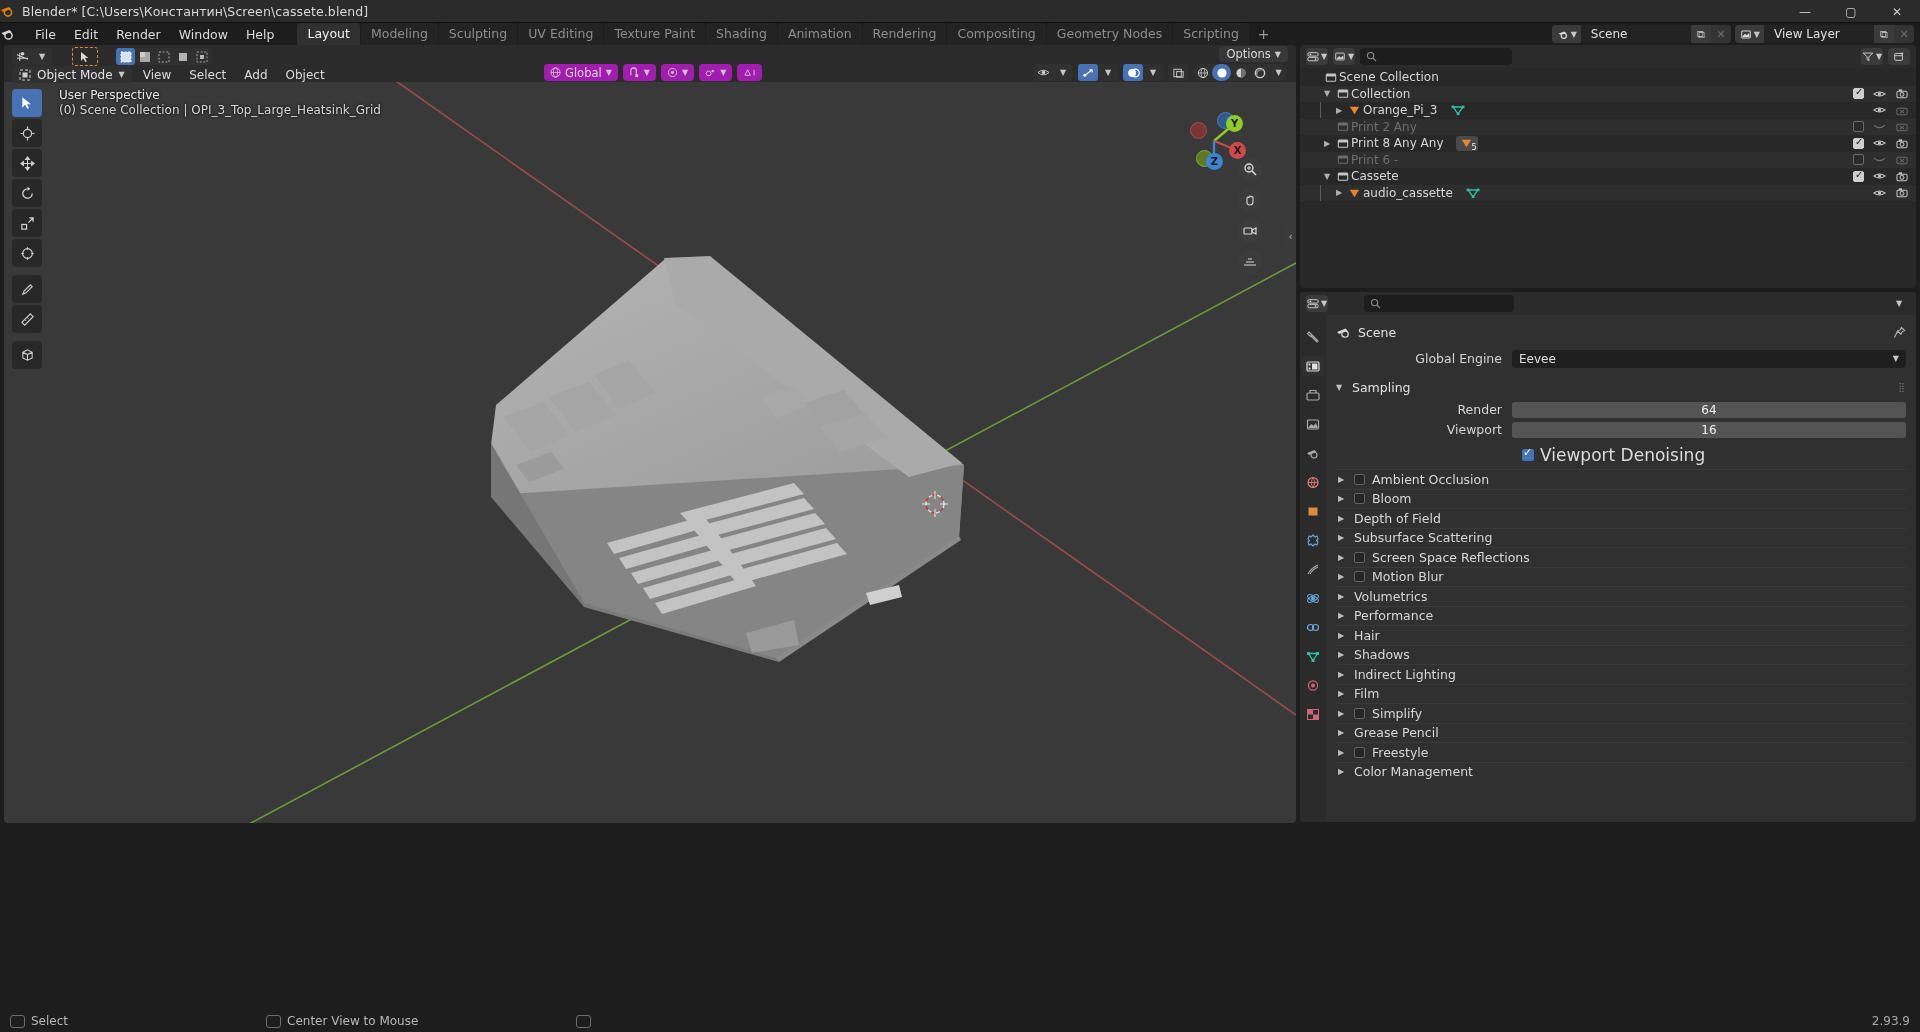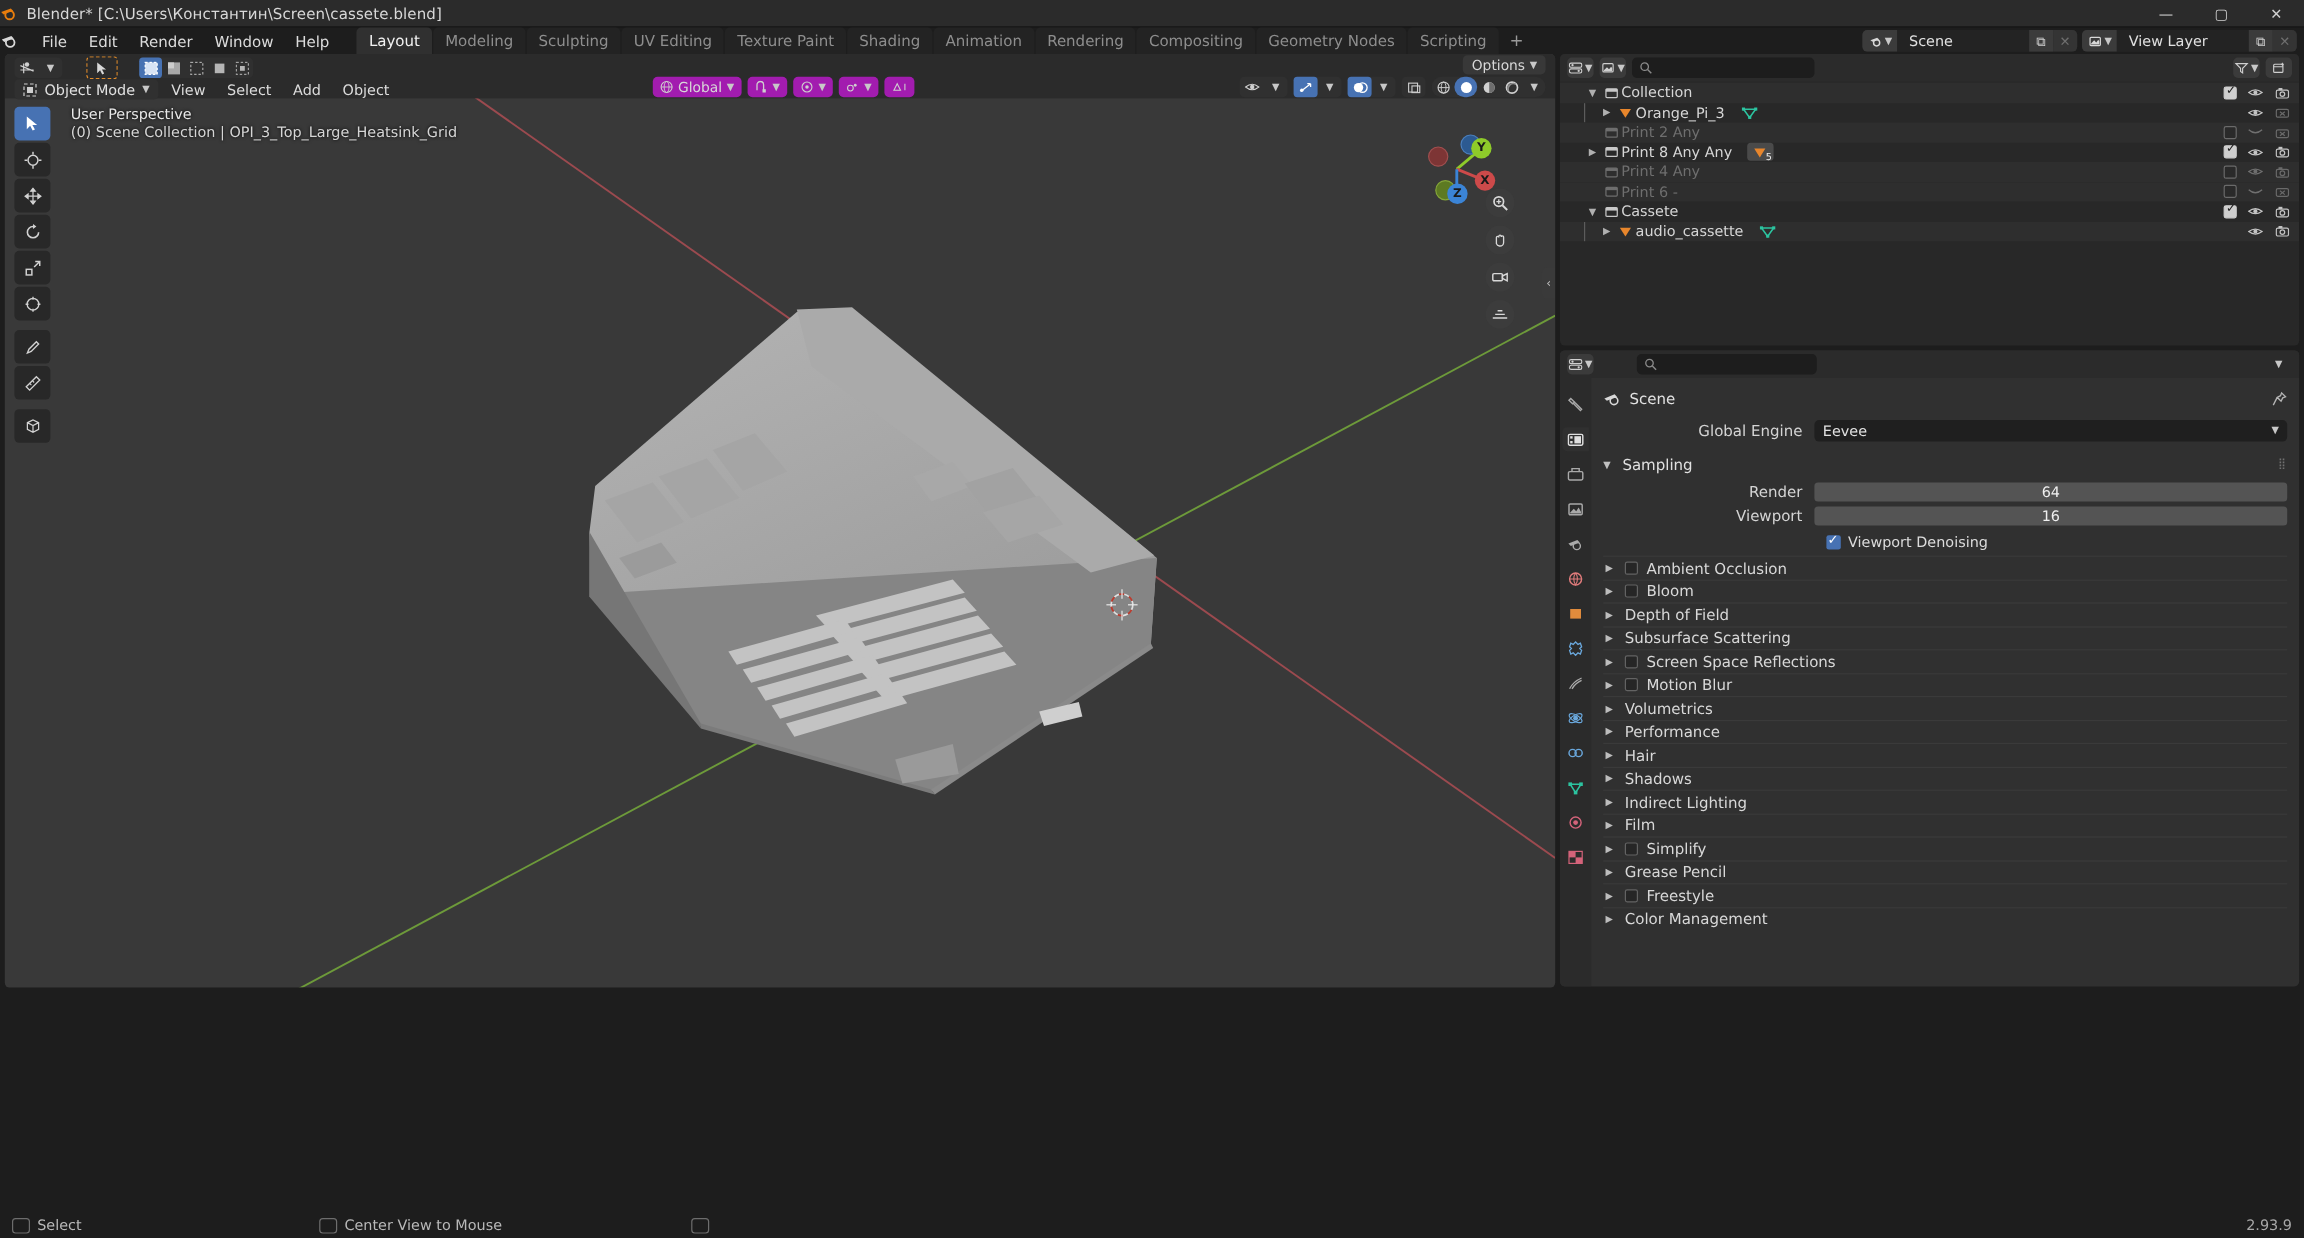--- a/index.html
+++ b/index.html
@@ -148,21 +148,21 @@
               display: flex; align-items: center; justify-content: space-between;
               padding: 0 7px; font-size: 12px; color: #e0e0e0; }
   .pr-numfield { flex: 1; height: 16px; background: #545454; border-radius: 3px;
                  display: flex; align-items: center; justify-content: center;
                  font-size: 12px; color: #f0f0f0; }
   .panel-hdr { display: flex; align-items: center; gap: 6px; height: 22px; font-size: 12.5px;
                color: #e0e0e0; margin-top: 6px; }
   .panel-hdr .tw { font-size: 8px; color: #c0c0c0; width: 10px; }
   .grip { margin-left: auto; color: #707070; font-size: 9px; letter-spacing: 1px; }
   .sub-rows { margin-top: 2px; }
-  .pr-check { display: flex; align-items: center; gap: 6px; margin: 6px 0 4px 186px; font-size: 12px; color: #dcdcdc; }
+  .pr-check { display: flex; align-items: center; gap: 6px; margin: 6px 0 4px 186px; font-size: 17px; color: #dcdcdc; }
   .cbox { width: 12px; height: 12px; border-radius: 2px; background: #4772b3; position: relative; }
   .cbox::after { content: "✓"; position: absolute; left: 1px; top: -3px; color: #fff; font-size: 11px; }
   .acc-row { display: flex; align-items: center; gap: 7px; height: 19.5px; font-size: 12.5px; color: #d8d8d8;
              border-top: 1px solid #3a3a3a; padding-left: 2px; }
   .acc-row .tw { font-size: 8px; color: #bdbdbd; width: 9px; }
   .acc-box { width: 11px; height: 11px; border: 1px solid #636363; border-radius: 2px; background: #262626; }
 
   
   .statusbar { position: absolute; left: 0; bottom: 0; width: 1920px; height: 22px;
                background: #1d1d1d; display: flex; align-items: center; padding: 0 10px;
@@ -634,20 +634,31 @@
       <div class="ol-icbtn">
         <svg width="12" height="11" viewBox="0 0 14 12">
             <rect x="2" y="2.5" width="9" height="8" rx="1" fill="none" stroke="#cfcfcf" stroke-width="1.1"></rect>
             <line x1="2" y1="5" x2="11" y2="5" stroke="#cfcfcf" stroke-width="1"></line>
             <path d="M10.5 1 V4 M9 2.5 H12" stroke="#cfcfcf" stroke-width="1"></path>
           </svg>
       </div>
     </div>
     <div class="ol-body">
 
+      <div class="ol-row">
+        <div style="width:8px"></div>
+        <div class="twist"></div>
+        <div class="ol-ic">
+          <svg width="12" height="11" viewBox="0 0 14 12">
+              <rect x="1.5" y="2" width="11" height="8.5" rx="1" fill="none" stroke="#c8c8c8" stroke-width="1.2"></rect>
+              <rect x="1.5" y="2" width="11" height="2.8" fill="#c8c8c8"></rect>
+            </svg>
+        </div>
+        <span class="ol-label">Scene Collection</span>
+      </div>
 
       <div class="ol-row alt">
         <div style="width:20px"></div>
         <div class="twist">▼</div>
         <div class="ol-ic">
           <svg width="12" height="11" viewBox="0 0 14 12">
               <rect x="1.5" y="2" width="11" height="8.5" rx="1" fill="none" stroke="#c8c8c8" stroke-width="1.2"></rect>
               <rect x="1.5" y="2" width="11" height="2.8" fill="#c8c8c8"></rect>
             </svg>
         </div>
@@ -756,46 +767,20 @@
           <div class="ol-ctl">
             <svg width="12" height="11" viewBox="0 0 13 11">
                 <rect x="1" y="3" width="11" height="7" rx="1.4" fill="none" stroke="#c4c4c4" stroke-width="1.1"></rect>
                 <circle cx="6.5" cy="6.5" r="2.1" fill="none" stroke="#c4c4c4" stroke-width="1.1"></circle>
                 <rect x="3" y="1" width="3.5" height="2" fill="#c4c4c4"></rect>
               </svg>
           </div>
         </div>
       </div>
 
-      <div class="ol-row alt dim">
-        <div style="width:34px"></div>
-        <div class="ol-ic">
-          <svg width="12" height="11" viewBox="0 0 14 12">
-              <rect x="1.5" y="2" width="11" height="8.5" rx="1" fill="none" stroke="#6e6e6e" stroke-width="1.2"></rect>
-              <rect x="1.5" y="2" width="11" height="2.8" fill="#6e6e6e"></rect>
-            </svg>
-        </div>
-        <span class="ol-label">Print 4 Any</span>
-        <div class="ol-right">
-          <div class="chk"></div>
-          <div class="ol-ctl off">
-            <svg width="13" height="10" viewBox="0 0 14 10">
-                <path d="M1 5 Q7 0.6 13 5 Q7 9.4 1 5 Z" fill="none" stroke="#6e6e6e" stroke-width="1.1"></path>
-                <circle cx="7" cy="5" r="1.8" fill="#6e6e6e"></circle>
-              </svg>
-          </div>
-          <div class="ol-ctl off">
-            <svg width="12" height="11" viewBox="0 0 13 11">
-                <rect x="1" y="3" width="11" height="7" rx="1.4" fill="none" stroke="#6a6a6a" stroke-width="1.1"></rect>
-                <circle cx="6.5" cy="6.5" r="2.1" fill="none" stroke="#6a6a6a" stroke-width="1.1"></circle>
-                <rect x="3" y="1" width="3.5" height="2" fill="#6a6a6a"></rect>
-              </svg>
-          </div>
-        </div>
-      </div>
 
 
       <div class="ol-row alt dim">
         <div style="width:34px"></div>
         <div class="ol-ic">
           <svg width="12" height="11" viewBox="0 0 14 12">
               <rect x="1.5" y="2" width="11" height="8.5" rx="1" fill="none" stroke="#6e6e6e" stroke-width="1.2"></rect>
               <rect x="1.5" y="2" width="11" height="2.8" fill="#6e6e6e"></rect>
             </svg>
         </div>

